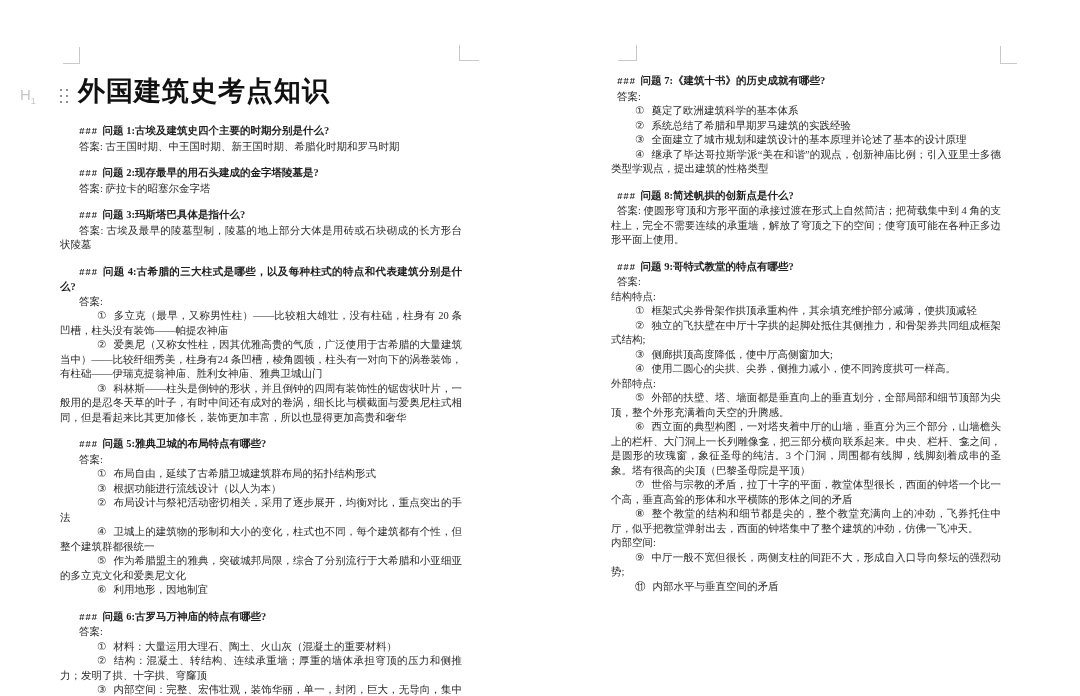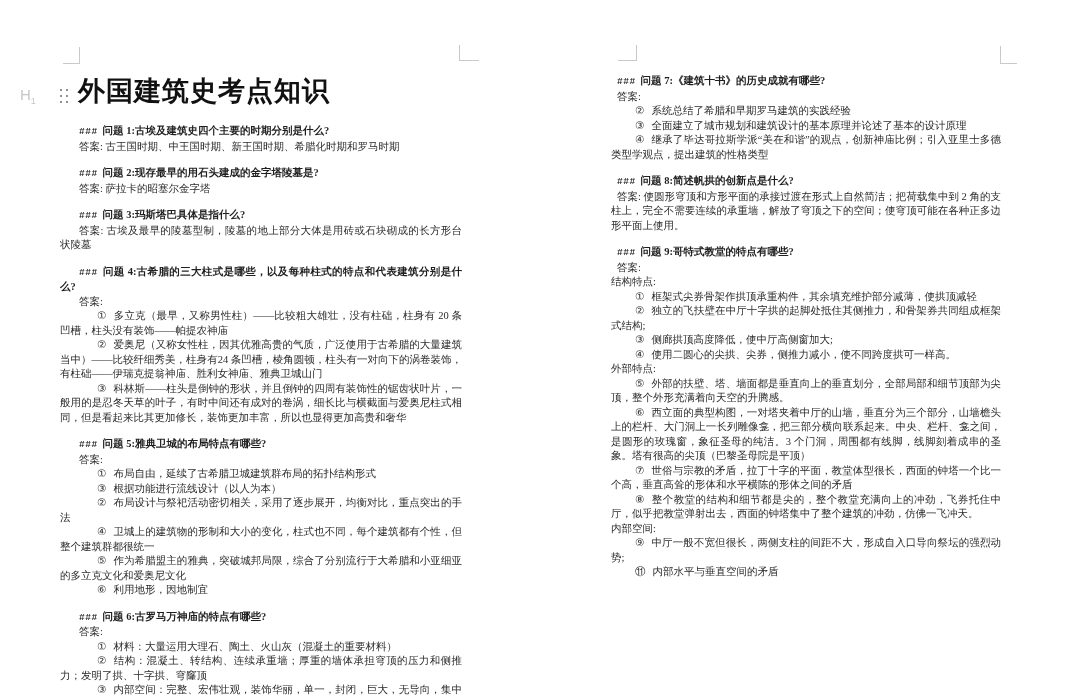--- a/index.html
+++ b/index.html
@@ -105,25 +105,26 @@
       <p class="item"><span class="marker">①</span>材料：大量运用大理石、陶土、火山灰（混凝土的重要材料）</p>
       <p class="item"><span class="marker">②</span>结构：混凝土、转结构、连续承重墙；厚重的墙体承担穹顶的压力和侧推力；发明了拱、十字拱、穹窿顶</p>
       <p class="item"><span class="marker">③</span>内部空间：完整、宏伟壮观，装饰华丽，单一，封闭，巨大，无导向，集中式构图的典范；由门廊与圆形神殿两部分组成，是古罗马穹窿顶技术最高代表</p>
     </div>
 </div>
 
 <div class="page page-right">
   <div>
       <p class="heading"><span class="hash">###</span>问题 7:《建筑十书》的历史成就有哪些?</p>
       <p class="answer">答案:</p>
+      <p class="item"><span class="marker">①</span>奠定了欧洲建筑科学的基本体系</p>
       <p class="item"><span class="marker">②</span>系统总结了希腊和早期罗马建筑的实践经验</p>
       <p class="item"><span class="marker">③</span>全面建立了城市规划和建筑设计的基本原理并论述了基本的设计原理</p>
       <p class="item"><span class="marker">④</span>继承了毕达哥拉斯学派“美在和谐”的观点，创新神庙比例；引入亚里士多德类型学观点，提出建筑的性格类型</p>
       <p class="heading"><span class="hash">###</span>问题 8:简述帆拱的创新点是什么?</p>
-      <p class="answer">答案: 使圆形穹顶和方形平面的承接过渡在形式上自然简洁；把荷载集中到 2 角的支柱上，完全不需要连续的承重墙，解放了穹顶之下的空间；使穹顶可能在各种正多边形平面上使用。</p>
+      <p class="answer">答案: 使圆形穹顶和方形平面的承接过渡在形式上自然简洁；把荷载集中到 4 角的支柱上，完全不需要连续的承重墙，解放了穹顶之下的空间；使穹顶可能在各种正多边形平面上使用。</p>
       <p class="heading"><span class="hash">###</span>问题 9:哥特式教堂的特点有哪些?</p>
       <p class="answer">答案:</p>
       <p class="label">结构特点:</p>
       <p class="item"><span class="marker">①</span>框架式尖券骨架作拱顶承重构件，其余填充维护部分减薄，使拱顶减轻</p>
       <p class="item"><span class="marker">②</span>独立的飞扶壁在中厅十字拱的起脚处抵住其侧推力，和骨架券共同组成框架式结构;</p>
       <p class="item"><span class="marker">③</span>侧廊拱顶高度降低，使中厅高侧窗加大;</p>
       <p class="item"><span class="marker">④</span>使用二圆心的尖拱、尖券，侧推力减小，使不同跨度拱可一样高。</p>
       <p class="label">外部特点:</p>
       <p class="item"><span class="marker">⑤</span>外部的扶壁、塔、墙面都是垂直向上的垂直划分，全部局部和细节顶部为尖顶，整个外形充满着向天空的升腾感。</p>
       <p class="item"><span class="marker">⑥</span>西立面的典型构图，一对塔夹着中厅的山墙，垂直分为三个部分，山墙檐头上的栏杆、大门洞上一长列雕像龛，把三部分横向联系起来。中央、栏杆、龛之间，是圆形的玫瑰窗，象征圣母的纯洁。3 个门洞，周围都有线脚，线脚刻着成串的圣象。塔有很高的尖顶（巴黎圣母院是平顶）</p>

